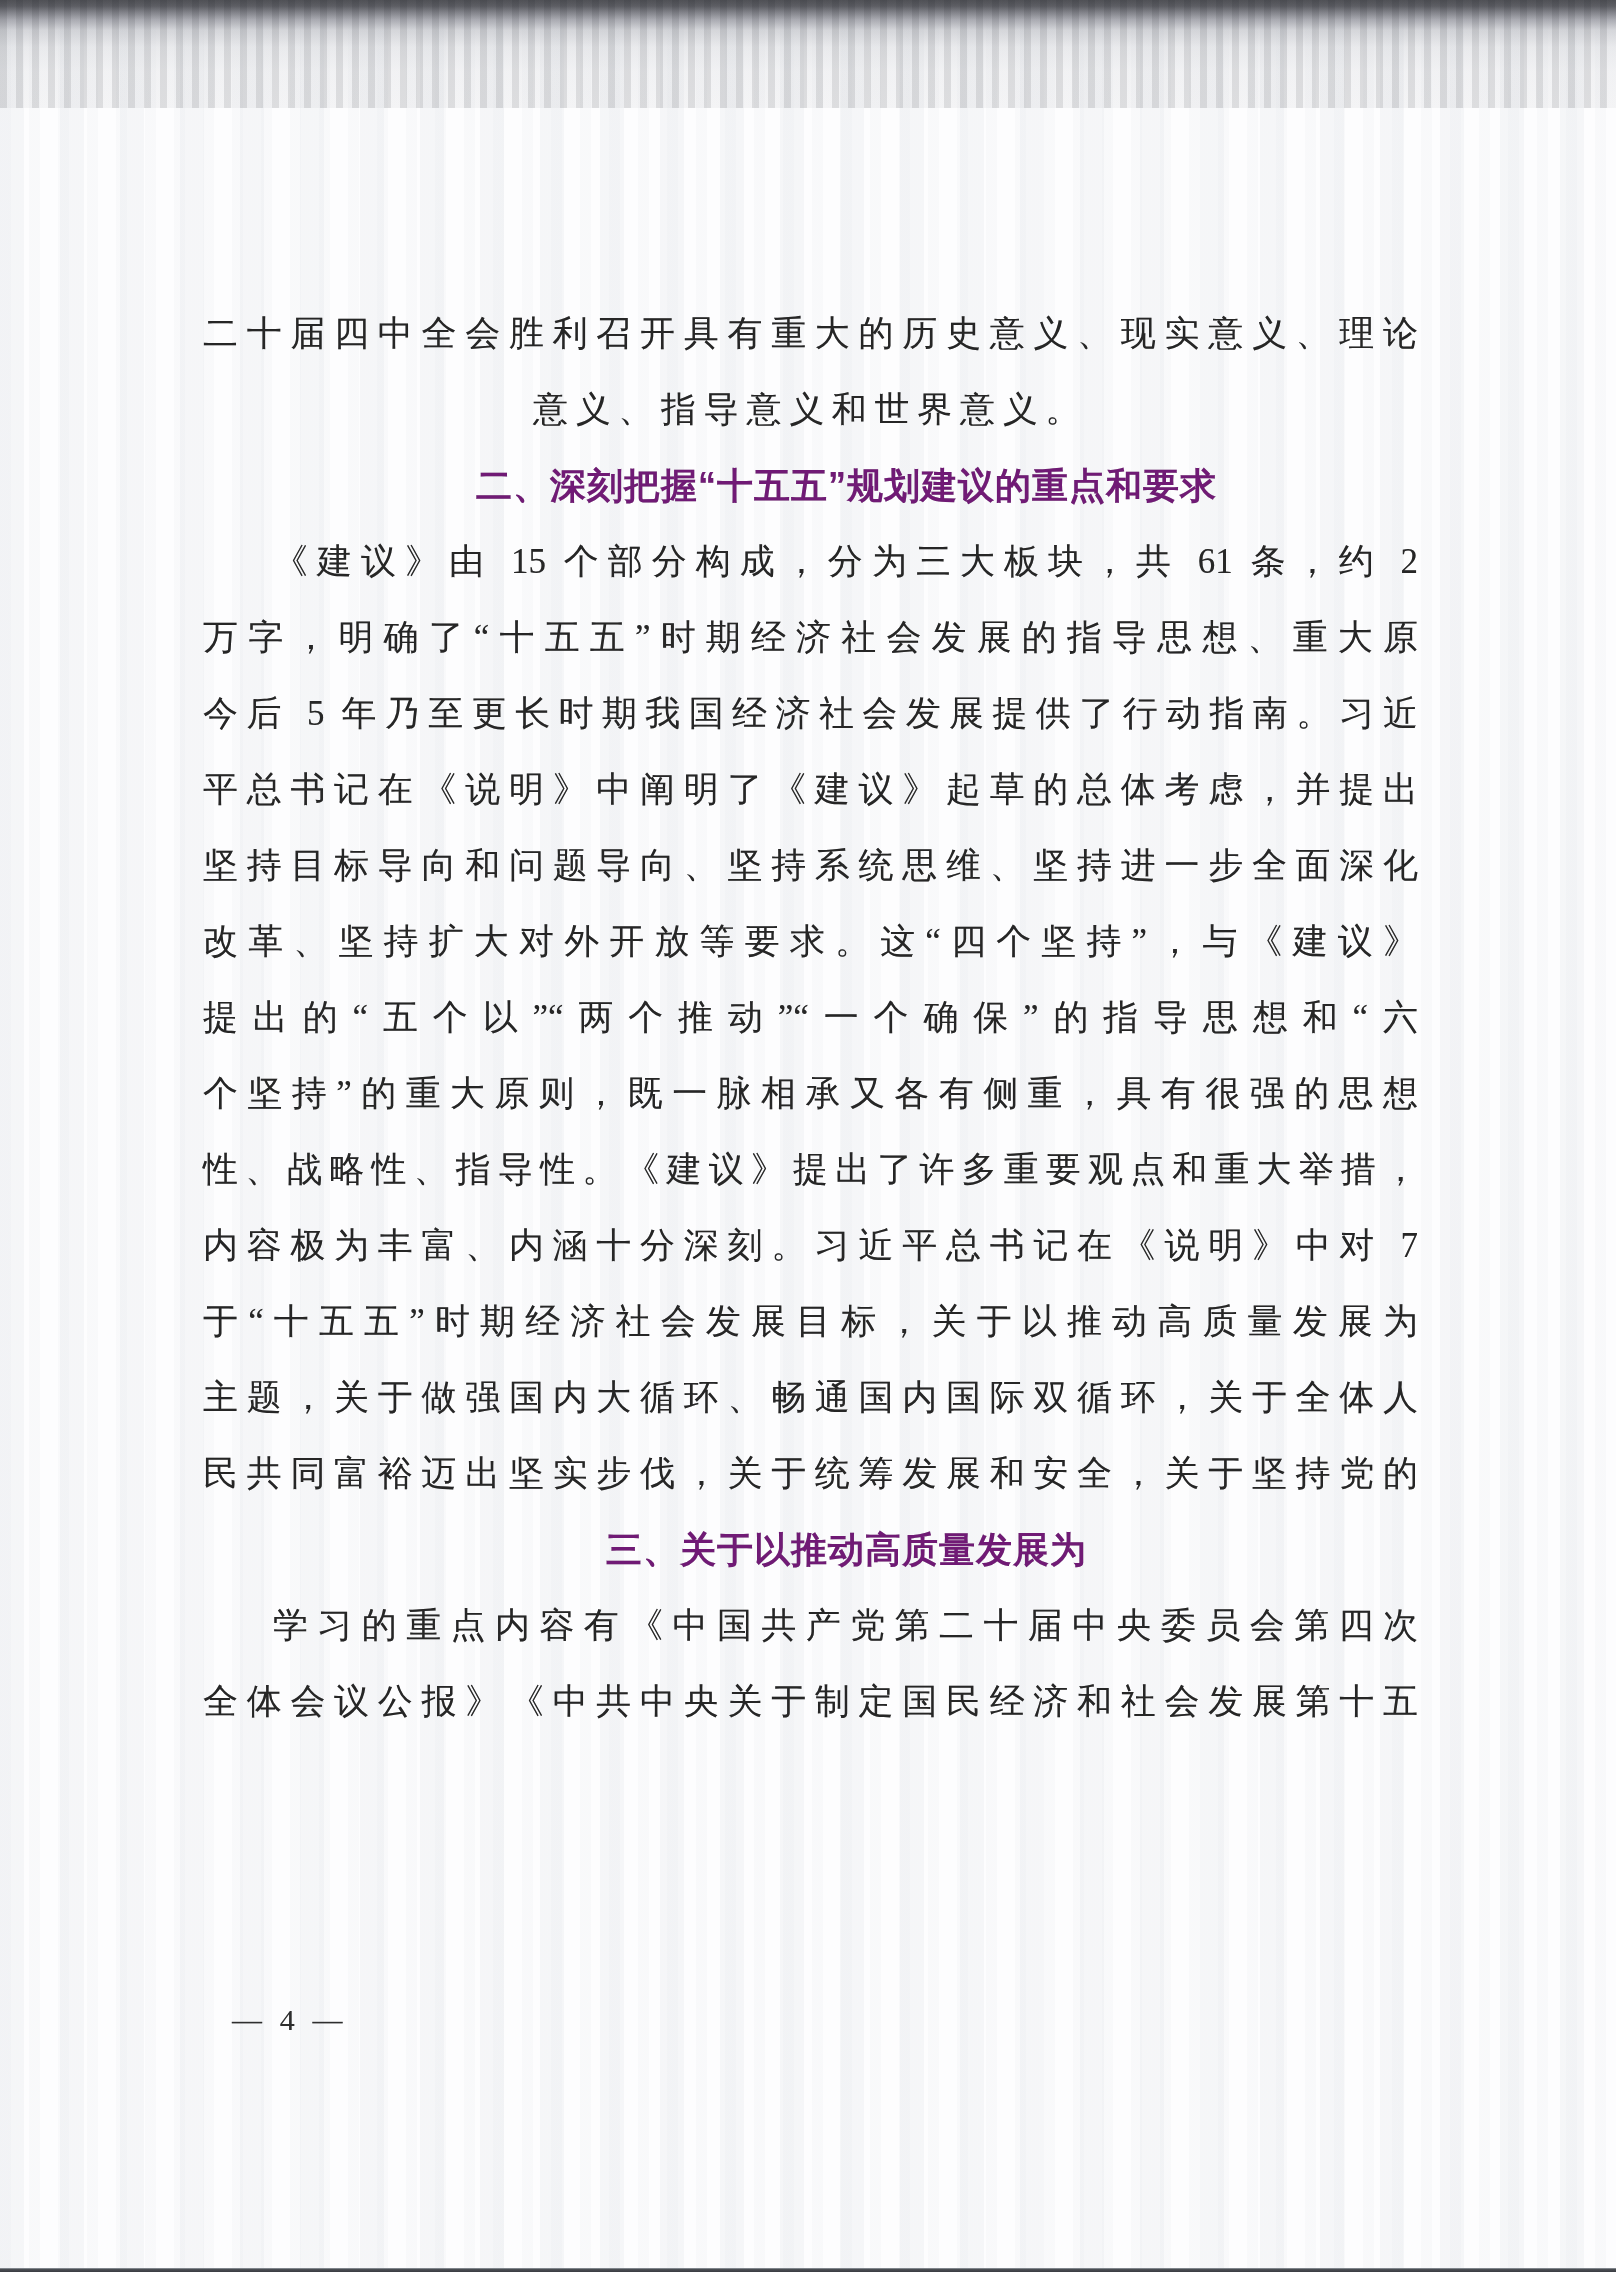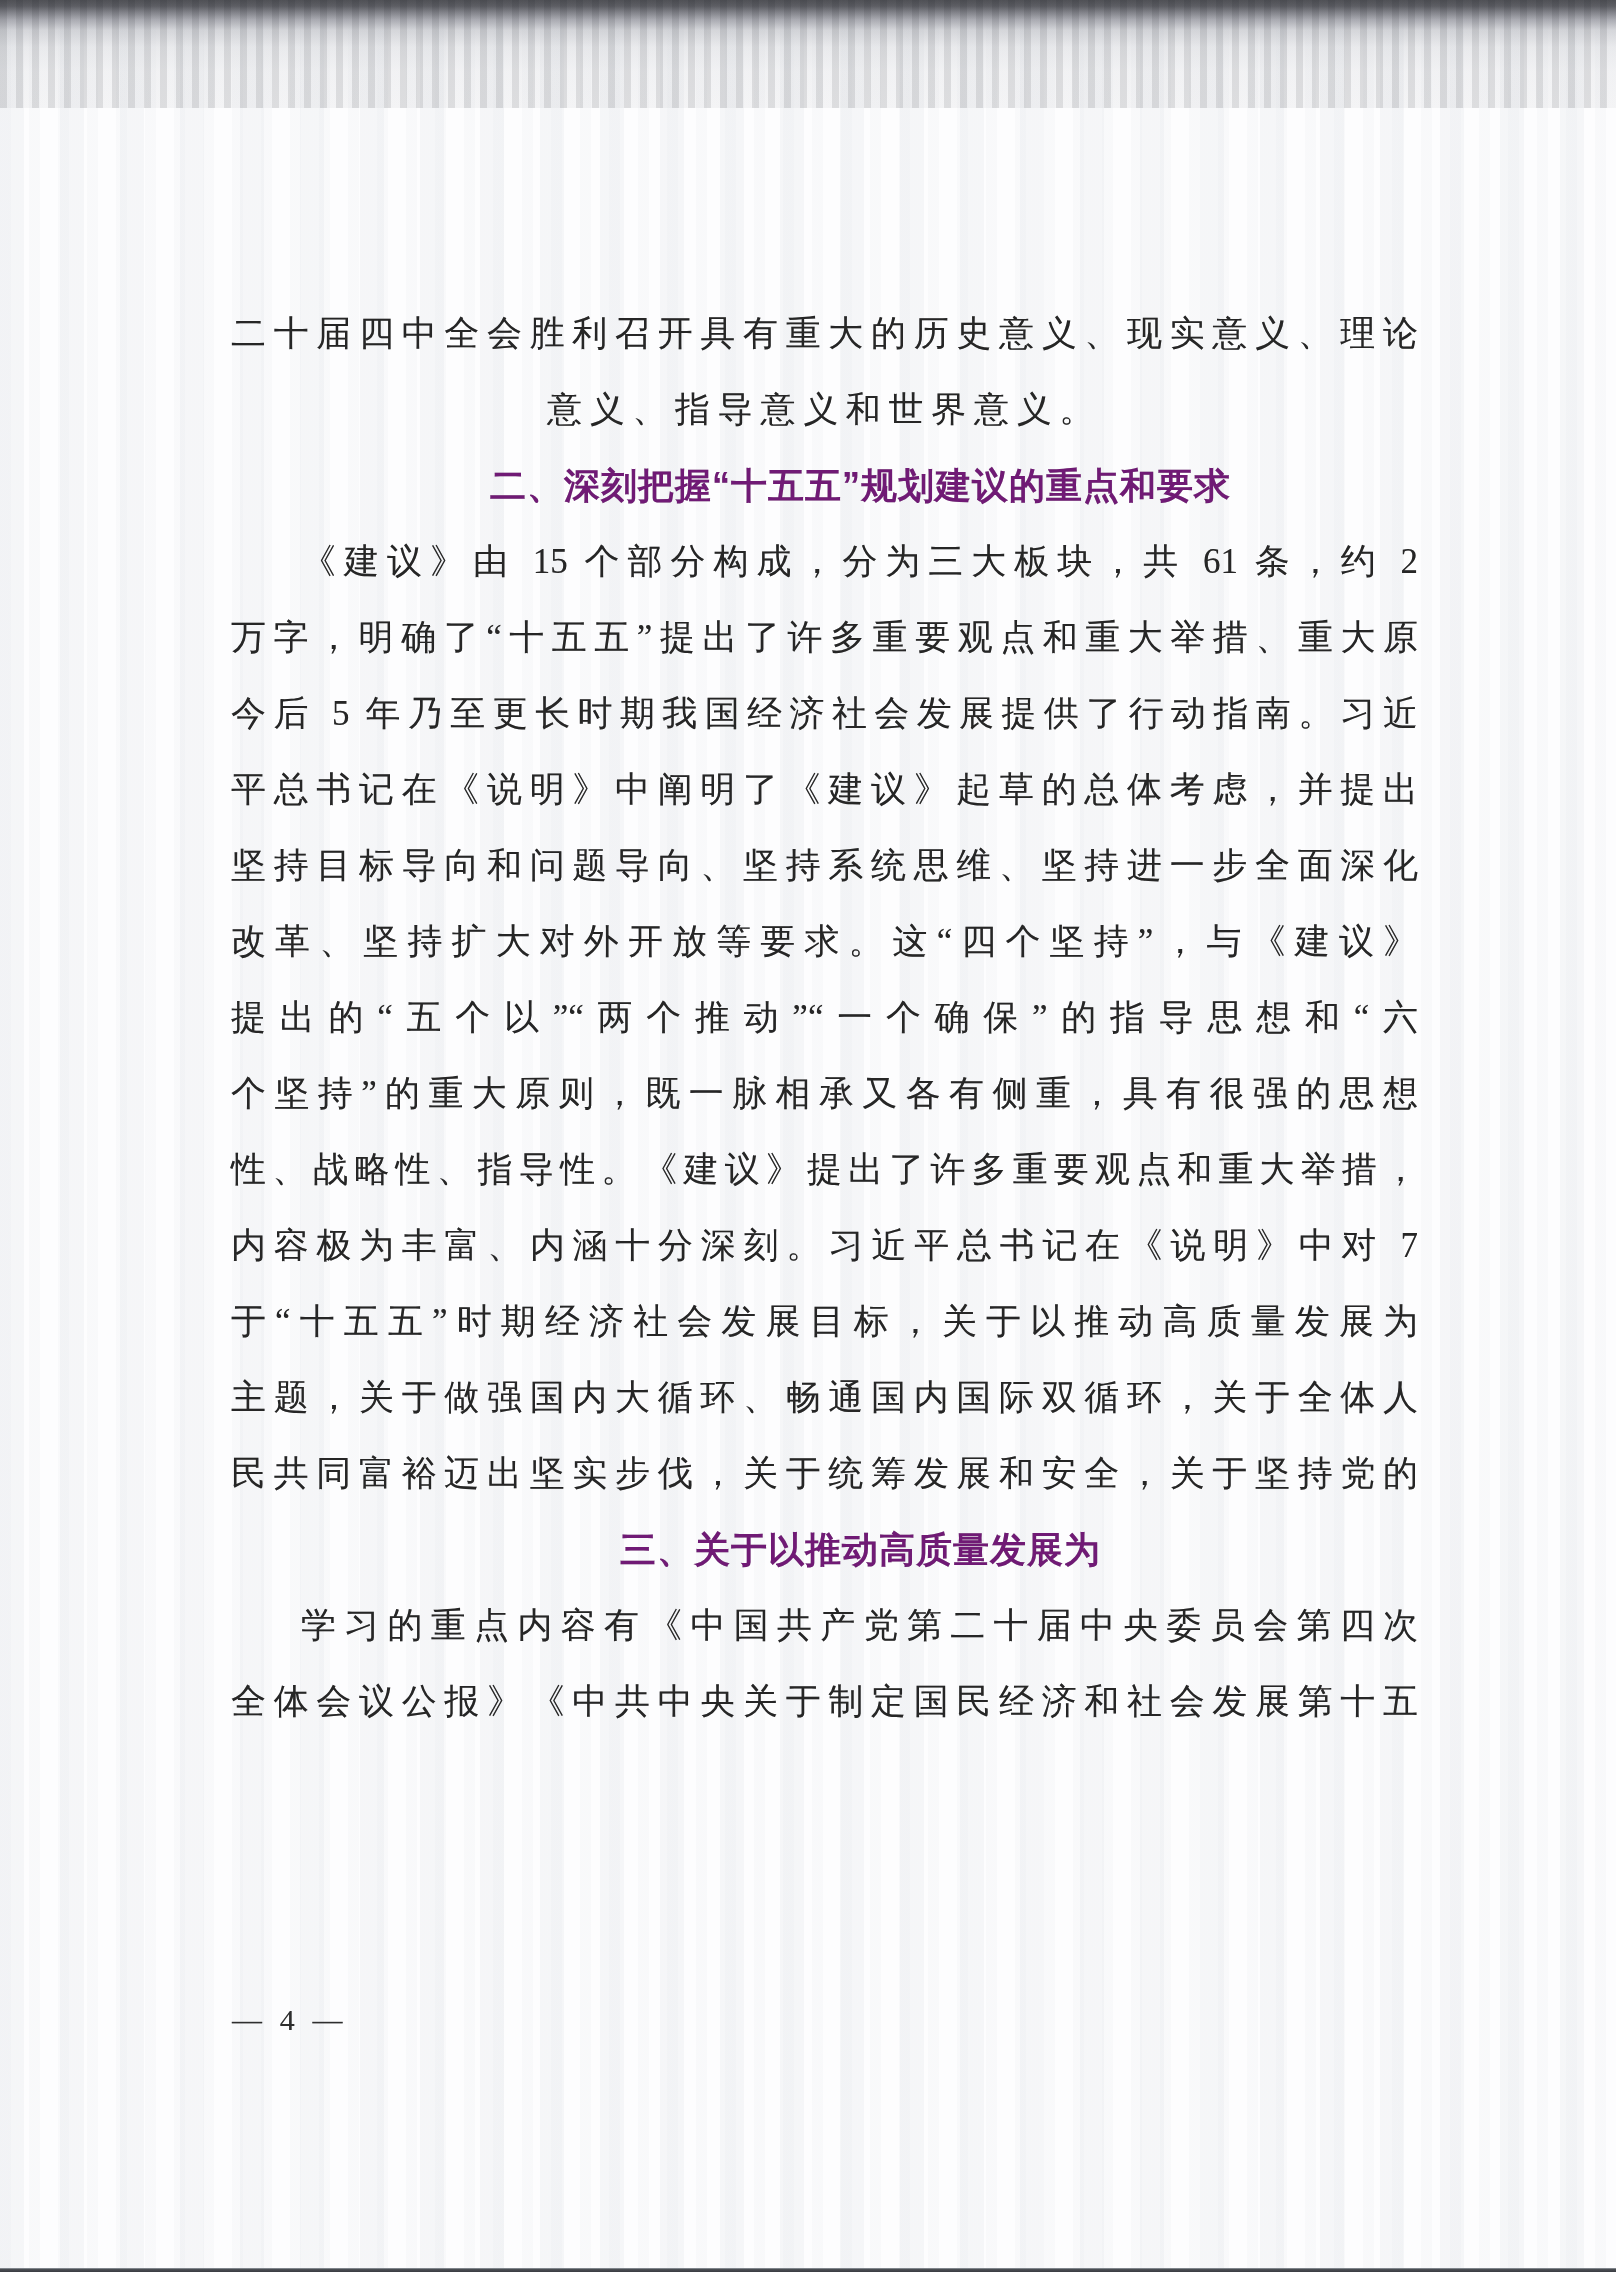--- a/index.html
+++ b/index.html
@@ -56,21 +56,20 @@
     left: 203px;
     width: 1215px;
     color: #262626;
     text-shadow: 0 0 0.5px rgba(45,45,45,0.35);
   }
   .line {
     height: 76px;
     line-height: 76px;
     font-size: 35px;
     white-space: nowrap;
-    margin-left: 28px;
   }
   .line.justify {
     white-space: normal;
     text-align: justify;
     text-align-last: justify;
   }
   .line.no-justify {
     letter-spacing: 7.7px;
     text-align: center;
   }
@@ -100,21 +99,21 @@
 <body>
 
 <div class="page">
   <div class="scan-texture"></div>
   <div class="scan-top"></div>
   <div class="text-block">
       <div class="line justify">二十届四中全会胜利召开具有重大的历史意义、现实意义、理论</div>
       <div class="line no-justify">意义、指导意义和世界意义。</div>
       <div class="line heading no-justify indent">二、深刻把握“十五五”规划建议的重点和要求</div>
       <div class="line justify indent">《建议》由 15 个部分构成，分为三大板块，共 61 条，约 2</div>
-      <div class="line justify">万字，明确了“十五五”提出了许多重要观点和重大举措、重大原</div>
+      <div class="line justify">万字，明确了“十五五”时期经济社会发展的指导思想、重大原</div>
       <div class="line justify">今后 5 年乃至更长时期我国经济社会发展提供了行动指南。习近</div>
       <div class="line justify">平总书记在《说明》中阐明了《建议》起草的总体考虑，并提出</div>
       <div class="line justify">坚持目标导向和问题导向、坚持系统思维、坚持进一步全面深化</div>
       <div class="line justify">改革、坚持扩大对外开放等要求。这“四个坚持”，与《建议》</div>
       <div class="line justify">提出的“五个以”“两个推动”“一个确保”的指导思想和“六</div>
       <div class="line justify">个坚持”的重大原则，既一脉相承又各有侧重，具有很强的思想</div>
       <div class="line justify">性、战略性、指导性。《建议》提出了许多重要观点和重大举措，</div>
       <div class="line justify">内容极为丰富、内涵十分深刻。习近平总书记在《说明》中对 7</div>
       <div class="line justify">于“十五五”时期经济社会发展目标，关于以推动高质量发展为</div>
       <div class="line justify">主题，关于做强国内大循环、畅通国内国际双循环，关于全体人</div>

